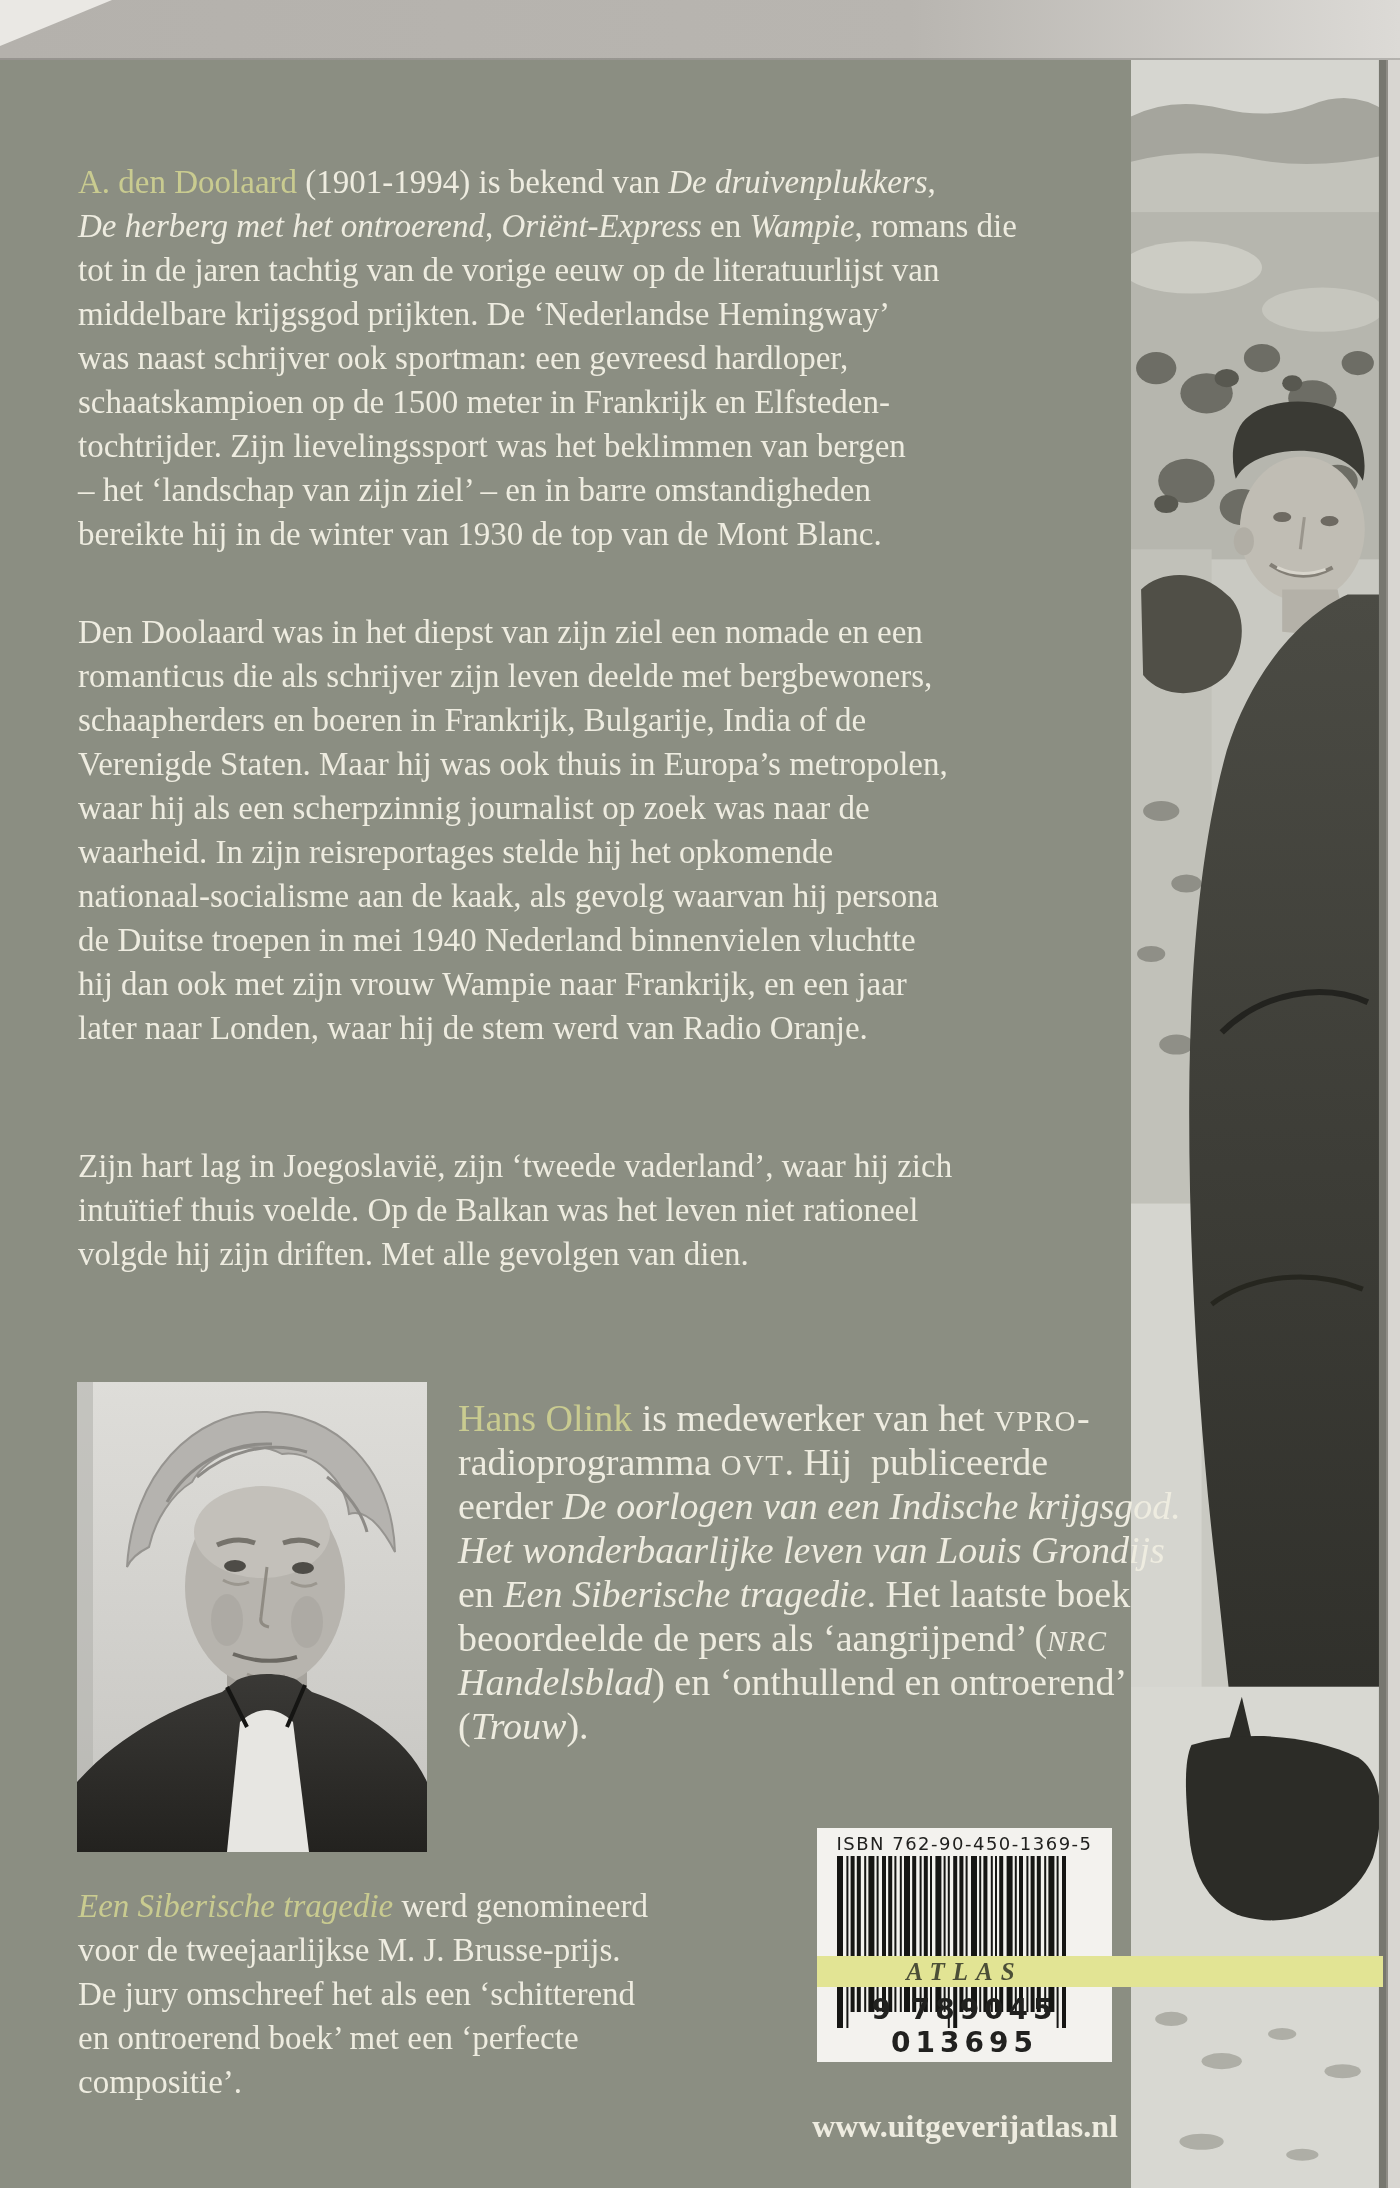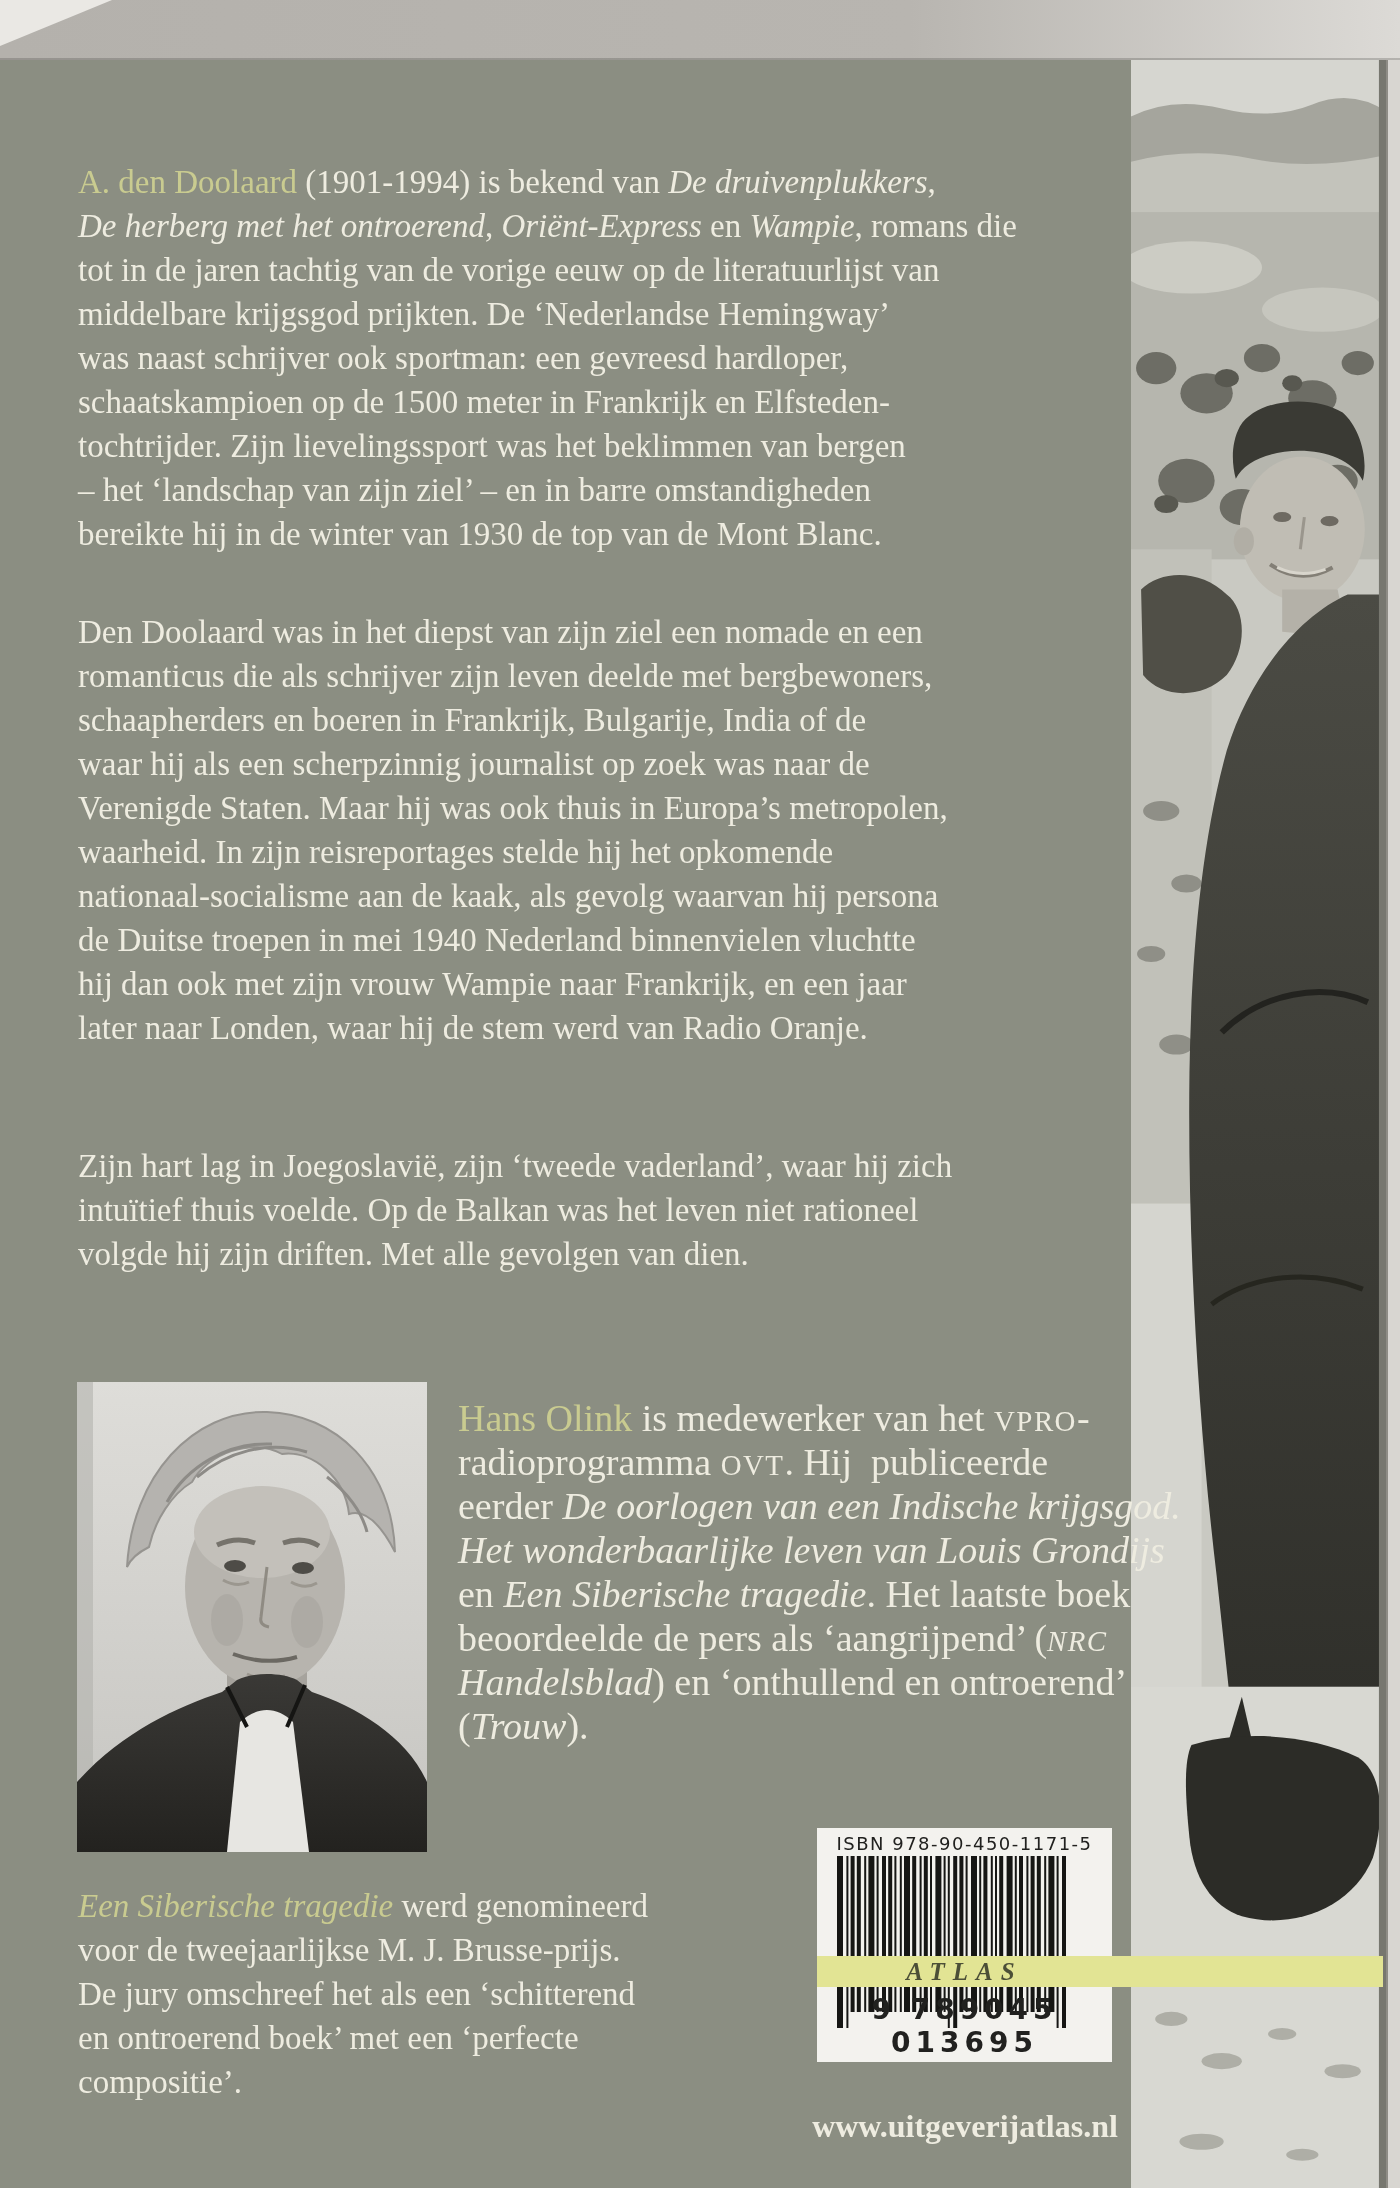--- a/index.html
+++ b/index.html
@@ -126,22 +126,22 @@
       <div class="line"><span>was naast schrijver ook sportman: een gevreesd hardloper,</span></div>
       <div class="line"><span>schaatskampioen op de 1500 meter in Frankrijk en Elfsteden-</span></div>
       <div class="line"><span>tochtrijder. Zijn lievelingssport was het beklimmen van bergen</span></div>
       <div class="line"><span>– het ‘landschap van zijn ziel’ – en in barre omstandigheden</span></div>
       <div class="line"><span>bereikte hij in de winter van 1930 de top van de Mont Blanc.</span></div>
     </div>
   <div class="txt" style="left:78px;top:610px;">
       <div class="line"><span>Den Doolaard was in het diepst van zijn ziel een nomade en een</span></div>
       <div class="line"><span>romanticus die als schrijver zijn leven deelde met bergbewoners,</span></div>
       <div class="line"><span>schaapherders en boeren in Frankrijk, Bulgarije, India of de</span></div>
+      <div class="line"><span>Verenigde Staten. Maar hij was ook thuis in Europa’s metropolen,</span></div>
       <div class="line"><span>waar hij als een scherpzinnig journalist op zoek was naar de</span></div>
-      <div class="line"><span>Verenigde Staten. Maar hij was ook thuis in Europa’s metropolen,</span></div>
       <div class="line"><span>waarheid. In zijn reisreportages stelde hij het opkomende</span></div>
       <div class="line"><span>nationaal-socialisme aan de kaak, als gevolg waarvan hij persona</span></div>
       <div class="line"><span>de Duitse troepen in mei 1940 Nederland binnenvielen vluchtte</span></div>
       <div class="line"><span>hij dan ook met zijn vrouw Wampie naar Frankrijk, en een jaar</span></div>
       <div class="line"><span>later naar Londen, waar hij de stem werd van Radio Oranje.</span></div>
     </div>
   <div class="txt" style="left:78px;top:1144px;">
       <div class="line"><span>Zijn hart lag in Joegoslavië, zijn ‘tweede vaderland’, waar hij zich</span></div>
       <div class="line"><span>intuïtief thuis voelde. Op de Balkan was het leven niet rationeel</span></div>
       <div class="line"><span>volgde hij zijn driften. Met alle gevolgen van dien.</span></div>
@@ -193,21 +193,21 @@
 
   <div class="txt" style="left:78px;top:1884px;">
       <div class="line"><span class="accent italic">Een Siberische tragedie</span><span> werd genomineerd</span></div>
       <div class="line"><span>voor de tweejaarlijkse M. J. Brusse-prijs.</span></div>
       <div class="line"><span>De jury omschreef het als een ‘schitterend</span></div>
       <div class="line"><span>en ontroerend boek’ met een ‘perfecte</span></div>
       <div class="line"><span>compositie’.</span></div>
     </div>
 
   <div class="barcode-box">
-    <div class="isbn-label">ISBN 978-90-450-1171-5</div>
+    <div class="isbn-label">ISBN 762-90-450-1369-5</div>
     <svg class="bars" width="295" height="174" viewBox="0 0 295 174" fill="#161614">
         <rect x="20" y="0" width="6.0" height="172"></rect>
         <rect x="29.4" y="0" width="2.0" height="172"></rect>
         <rect x="33.6" y="0" width="4.0" height="156"></rect>
         <rect x="39.800000000000004" y="0" width="4.0" height="156"></rect>
         <rect x="47.2" y="0" width="2.0" height="156"></rect>
         <rect x="51.400000000000006" y="0" width="6.0" height="156"></rect>
         <rect x="59.60000000000001" y="0" width="2.0" height="156"></rect>
         <rect x="65.00000000000001" y="0" width="4.0" height="156"></rect>
         <rect x="71.20000000000002" y="0" width="4.0" height="156"></rect>

